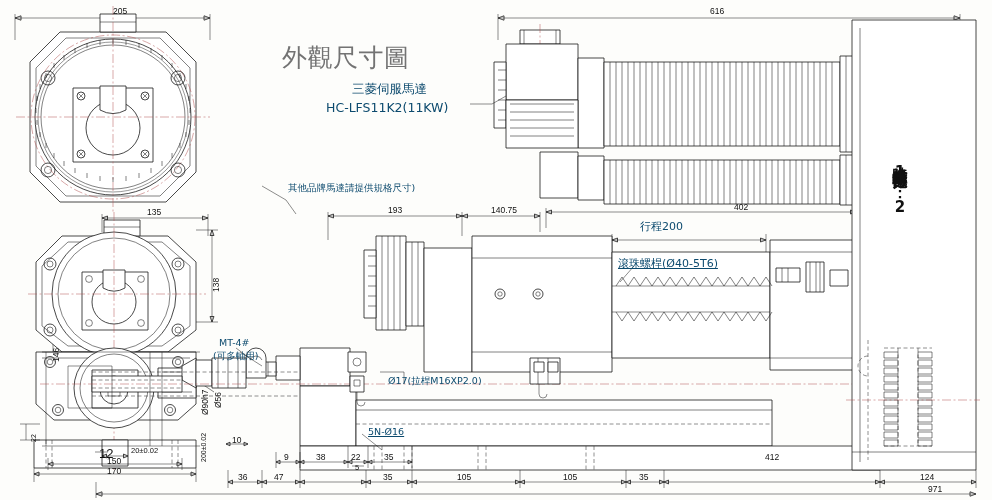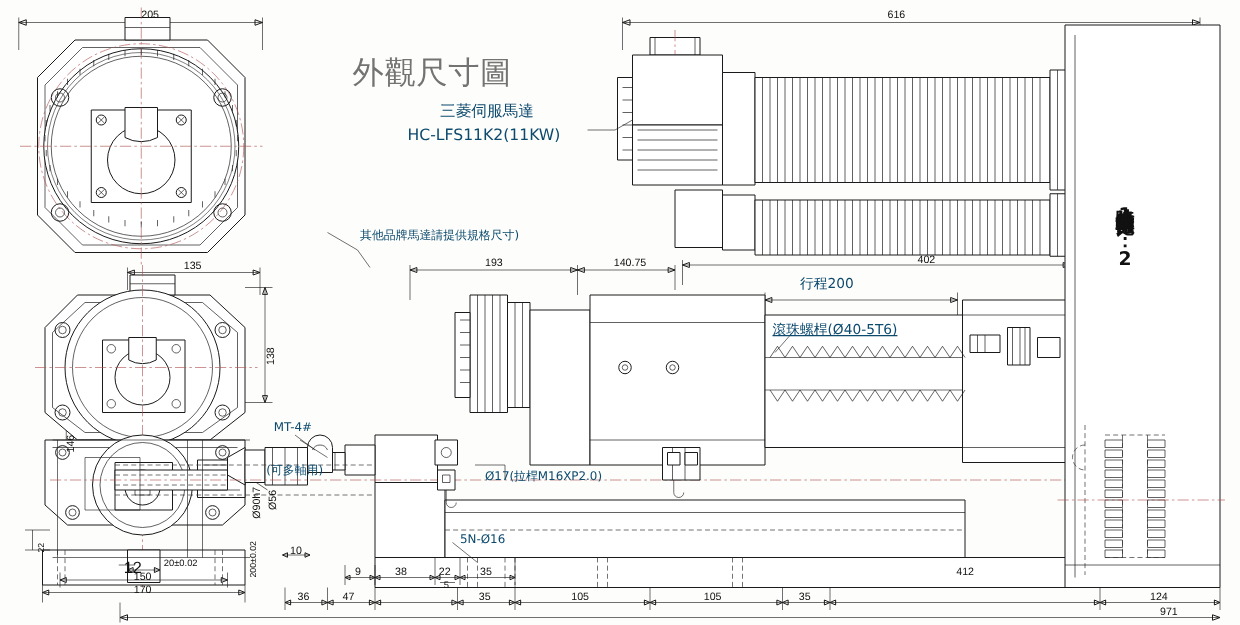--- a/index.html
+++ b/index.html
@@ -361,24 +361,24 @@
 <div class="lbl n1" style="left:326px;top:100px;">HC-LFS11K2(11KW)</div>
 
 <div class="lbl n3" style="left:288px;top:182px;">其他品牌馬達請提供規格尺寸)</div>
 
 <div class="vtxt" style="left:890px;top:155px;">時規皮帶輪轉數比1：2</div>
 
 <div class="lbl n4" style="left:640px;top:219px;">行程200</div>
 <div class="lbl n4" style="left:618px;top:256px;text-decoration:underline;">滾珠螺桿(Ø40-5T6)</div>
 
 <div class="lbl n3" style="left:219px;top:337px;">MT-4#</div>
-<div class="lbl n3" style="left:213px;top:350px;margin-top:20px;">(可多軸用)</div>
+<div class="lbl n3" style="left:213px;top:350px;">(可多軸用)</div>
 
 <div class="lbl n3" style="left:388px;top:375px;">Ø17(拉桿M16XP2.0)</div>
-<div class="lbl n3" style="left:368px;top:426px;">5N-Ø16</div>
+<div class="lbl n3" style="left:368px;top:426px;text-decoration:underline;">5N-Ø16</div>
 
 <div class="dlabel-v" style="left:200px;top:415px;">Ø90h7</div>
 <div class="dlabel-v" style="left:213px;top:408px;">Ø56</div>
 <div class="dlabel-v" style="left:200px;top:462px;font-size:7px;">200±0.02</div>
 
 <div class="dlabel" style="left:113px;top:6px;">205</div>
 <div class="dlabel" style="left:710px;top:6px;">616</div>
 <div class="dlabel" style="left:388px;top:205px;text-align:right;">193</div>
 <div class="dlabel" style="left:491px;top:205px;">140.75</div>
 <div class="dlabel" style="left:694px;top:202px;margin-left:40px;">402</div>

